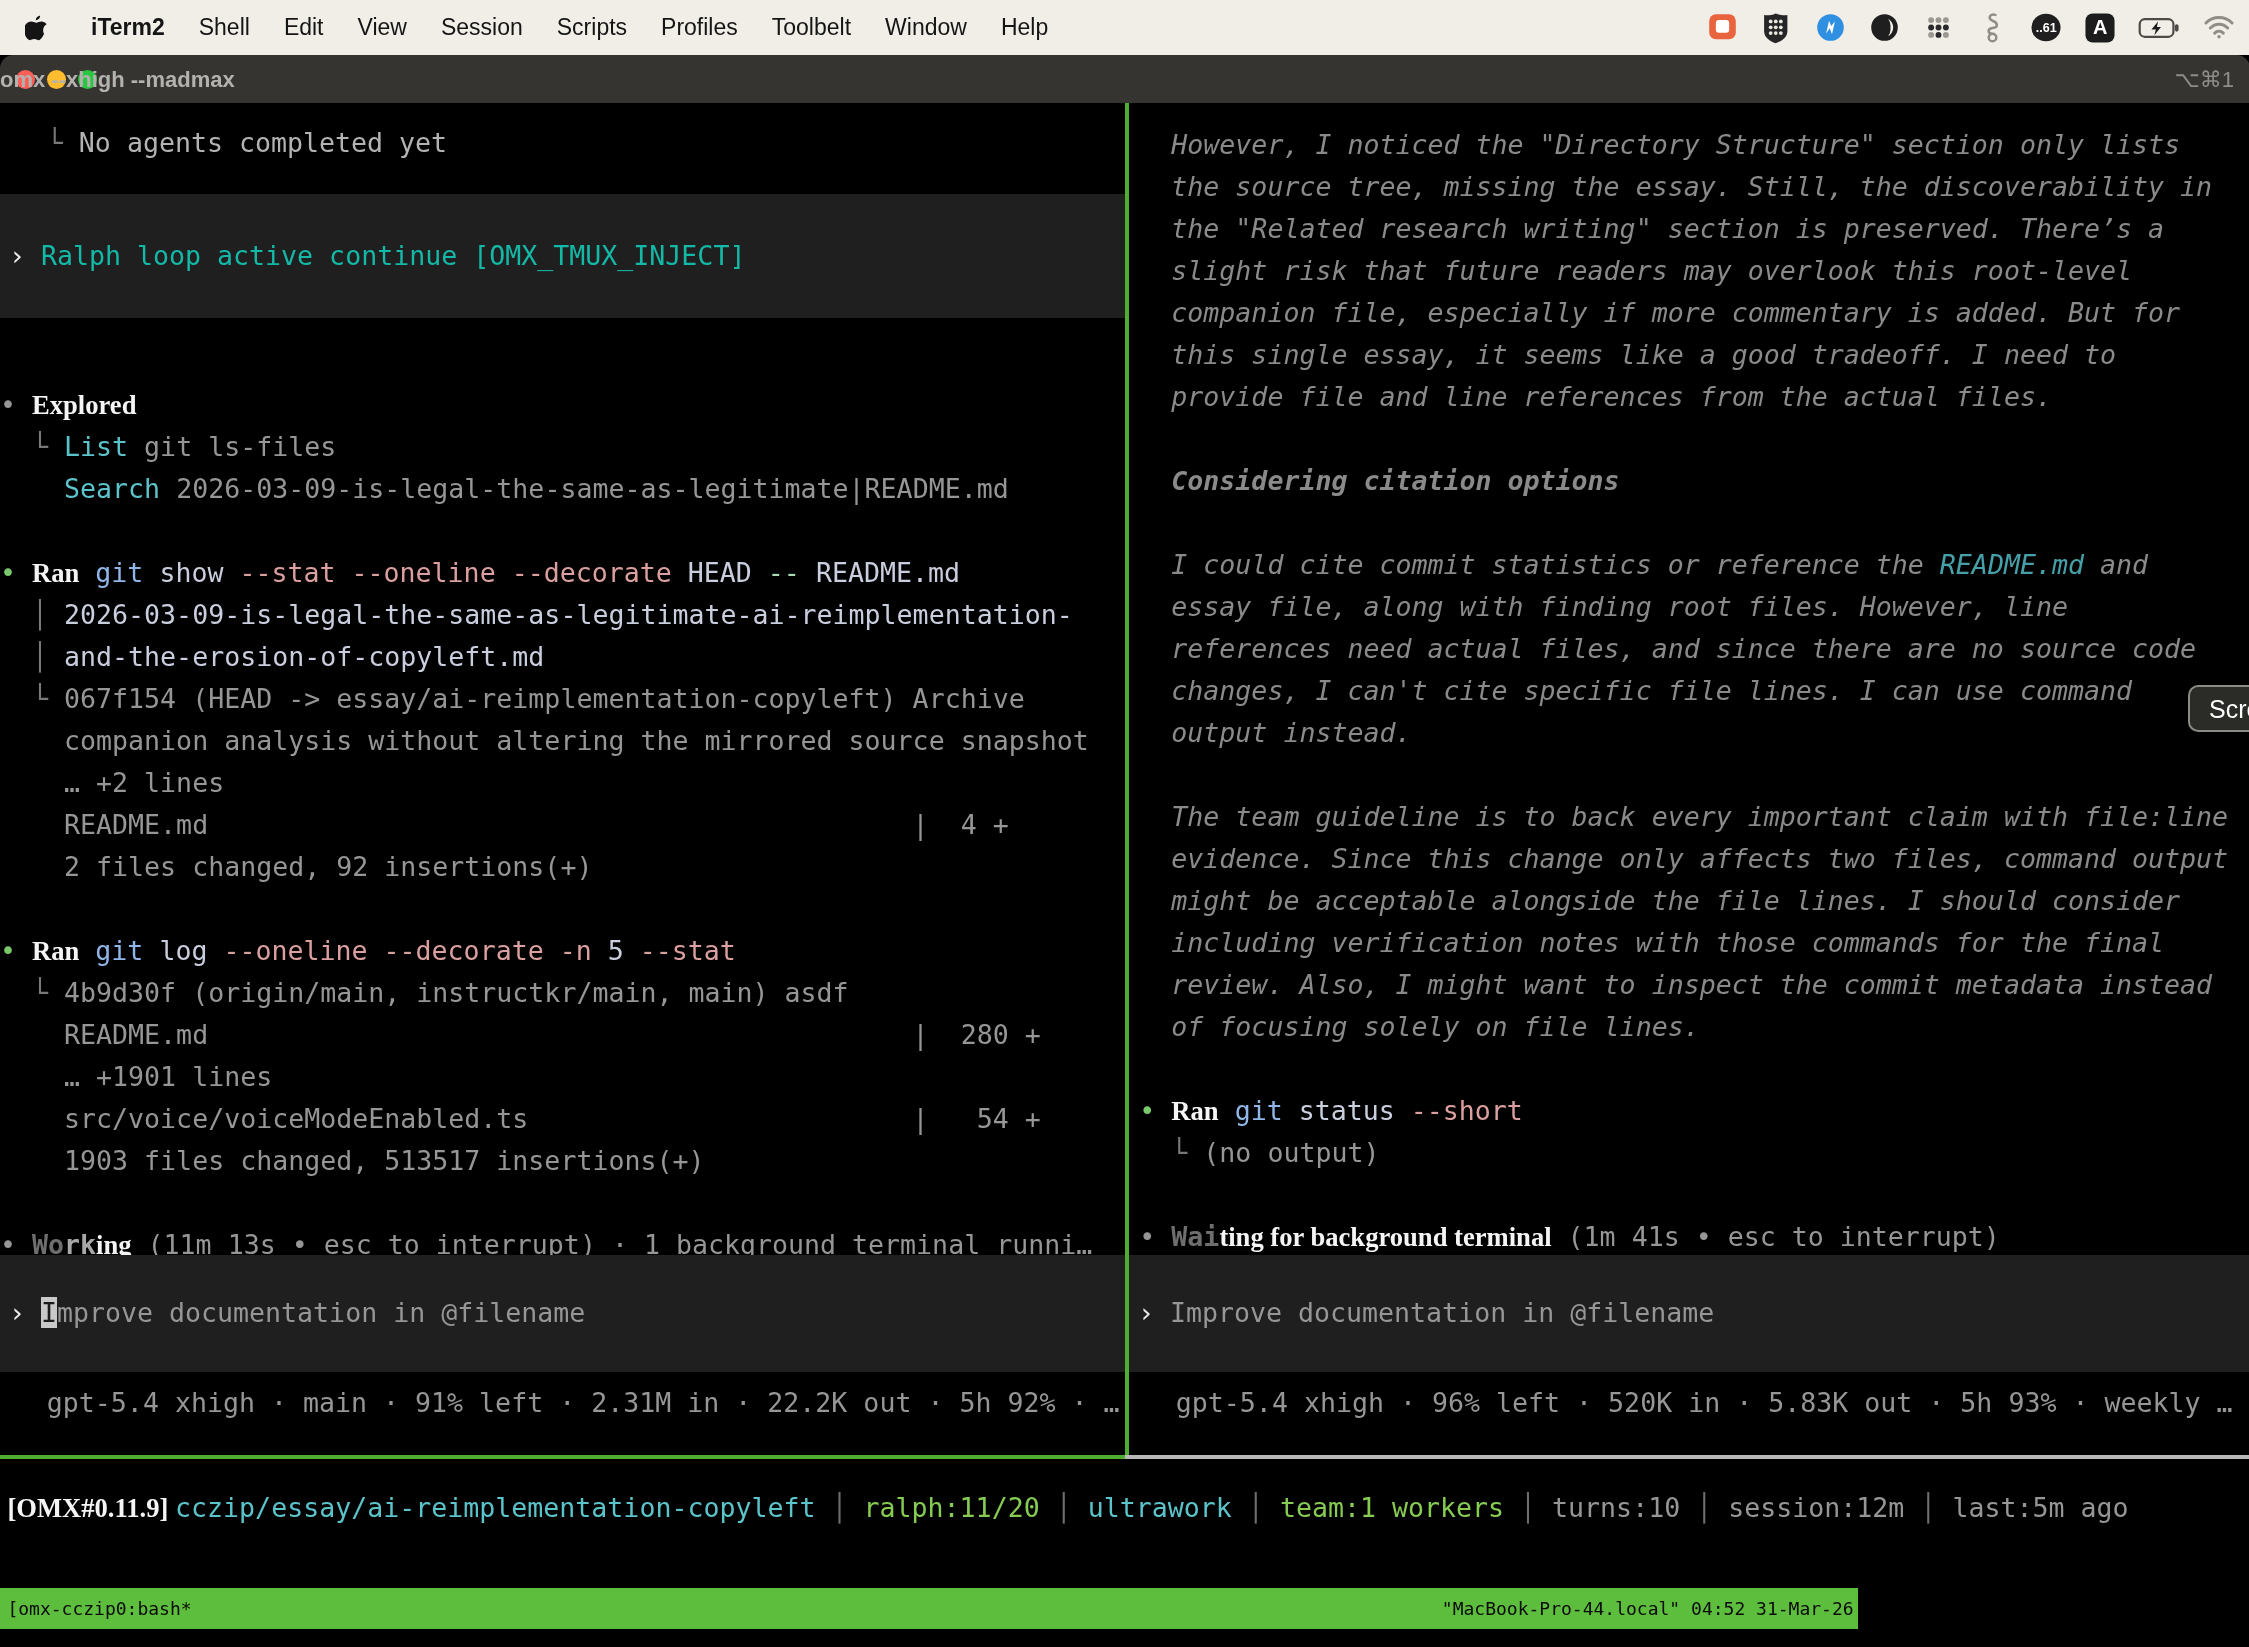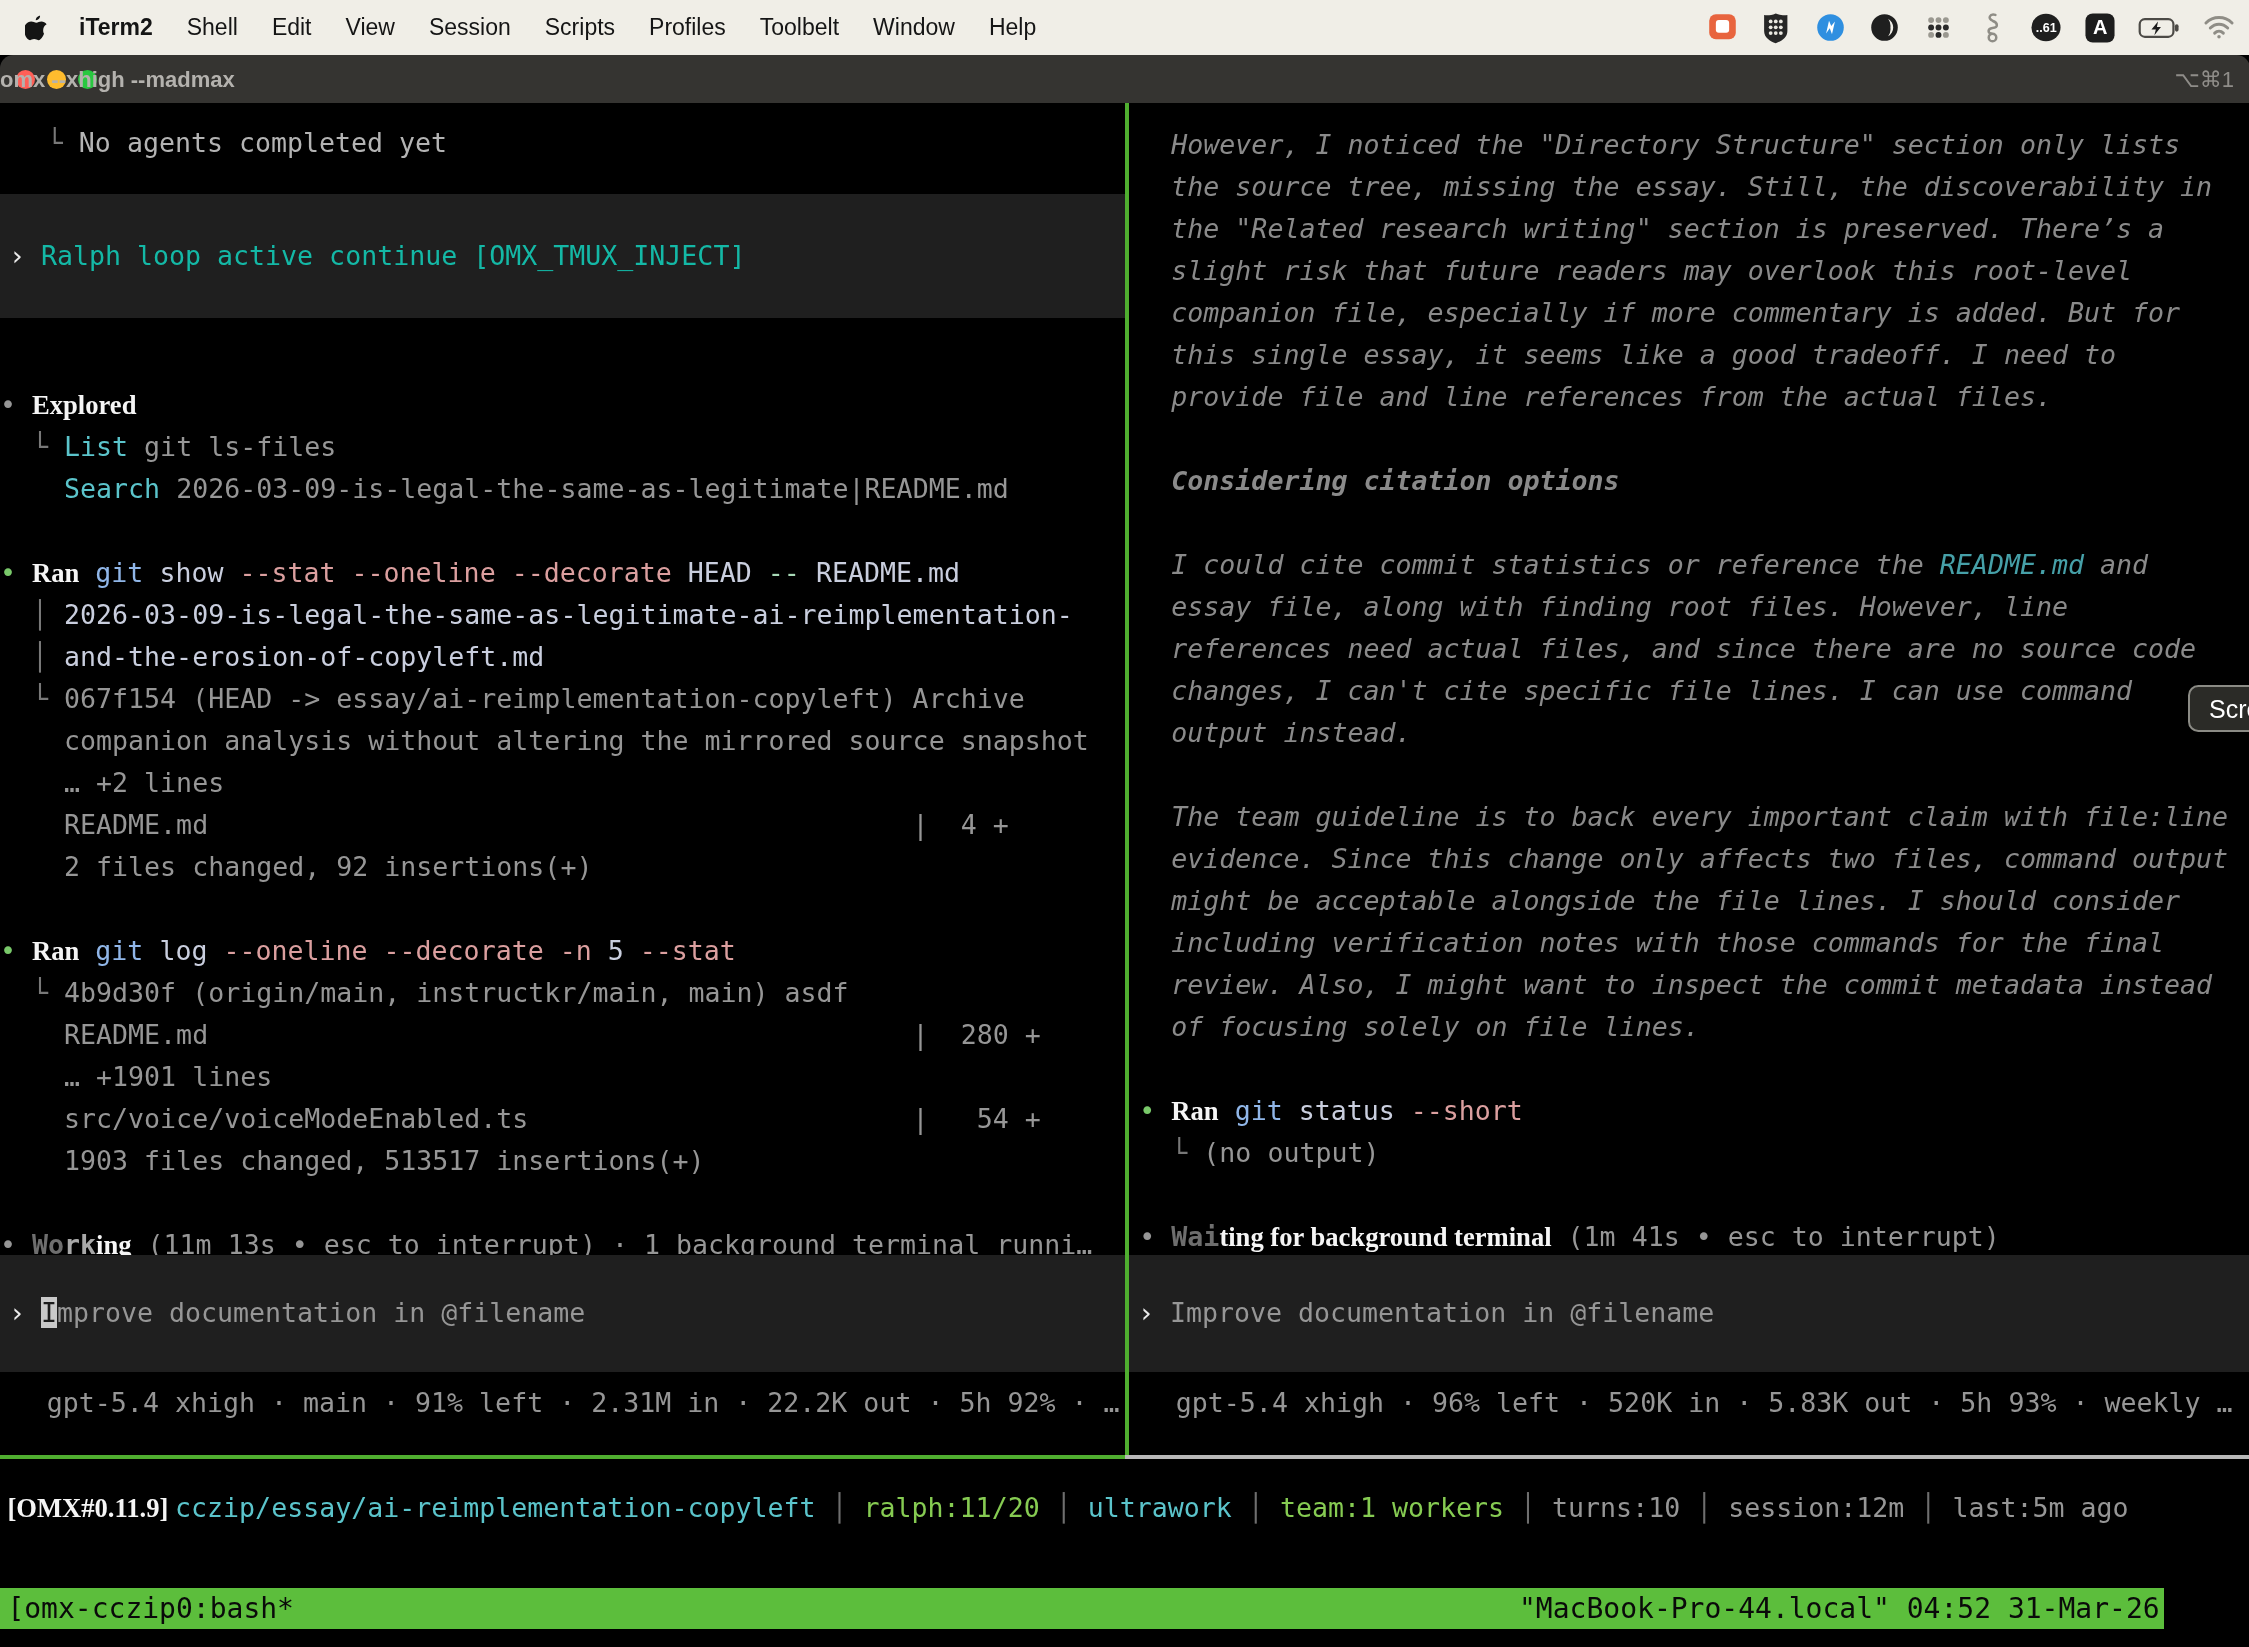--- a/index.html
+++ b/index.html
@@ -1,20 +1,20 @@
 <!DOCTYPE html>
 <html style="--menubg: #f0eee7; --titlebg: #353431; --titlefg: #b4b2ae; --fg2: #b3b3b3; --dim: #969696; --dim2: #8a8a8a; --bright: #f5f5f5; --teal: #5bc4cb; --teal2: #46a0a8; --blue: #90b6e8; --cmd: #c9cede; --pink: #db9f9f; --green: #79c96a; --lime: #86cb52; --lgreen: #a8d9b6; --tree: #787878; --sep: #6e6e6e; --cursorbg: #c9c9c9; --blockbg: #1f1f1f; --bdgreen: #4fae2f; --bdgray: #b9b9b9; --tmuxgreen: #5cbe3c; --overlaybg: #2b2b27; --overlaybrd: #8b8b85; --traffic_red: #ff5f57; --traffic_yellow: #febc2e; --traffic_green: #28c840;font-size:11.8px"><head>
 <meta charset="utf-8">
 <style>
   html,body{margin:0;padding:0;background:#000;width:2250px;height:1648px;overflow:hidden;}
   body{font-family:"DejaVu Sans Mono", monospace;position:relative;}
 
   
   .menubar{position:absolute;left:0;top:0;width:2250px;height:55px;background:var(--menubg);
-    display:flex;align-items:center;font-family:"Liberation Sans", sans-serif;font-size:23px;color:#151515;}
+    display:flex;align-items:center;font-family:"Liberation Sans", sans-serif;font-size:23px;color:#151515;gap:12px;}
   .menubar .apple{margin-left:25px;display:flex;align-items:center;}
   .menu-items{display:flex;align-items:center;margin-left:32px;gap:34px;}
   .menu-items .mi{white-space:nowrap;}
   .menu-items .mi.app{font-weight:bold;}
   .status-icons{margin-left:auto;margin-right:14.8px;display:flex;align-items:center;gap:22px;}
   .sticon{width:32px;height:32px;display:flex;align-items:center;justify-content:center;}
 
   
   .titlebar{position:absolute;left:0;top:55px;width:2250px;height:49px;background:var(--titlebg);
     border-radius:13.3px 13.3px 0 0;display:flex;align-items:center;
@@ -63,22 +63,22 @@
   .s-shimD{color:#6e6e6e;font-weight:bold;}
   .s-shimM{color:#a8a8a8;font-weight:bold;}
   .s-cursor{background:var(--cursorbg);color:#1c1c1c;}
   .s-prompt{color:#eaeaea;}
   .s-ralph{color:#14b8a6;text-align:center;}
 
   
   .omx-status{position:absolute;left:7.4px;top:1384px;width:2288px;}
 
   
-  .tmux-bar{position:absolute;left:0;top:1485px;width:2164px;height:41px;background:var(--tmuxgreen);
-    color:#0a0a0a;display:flex;align-items:center;font-size:28px;}
+  .tmux-bar{position:absolute;left:0;top:1485px;width:1858px;height:41px;background:var(--tmuxgreen);
+    color:#0a0a0a;display:flex;align-items:center;font-size:18px;}
   .tmux-left{margin-left:7.4px;white-space:pre;}
   .tmux-right{margin-left:auto;margin-right:4.4px;white-space:pre;}
 
   
   .overlay-pill{position:absolute;left:2188px;top:685px;width:103px;height:47px;background:var(--overlaybg);
     border:2.2px solid var(--overlaybrd);border-radius:10.3px;color:#fff;
     font-family:"Liberation Sans", sans-serif;font-size:25px;line-height:44px;padding-left:19px;box-sizing:border-box;}
 </style>
 </head>
 <body>

